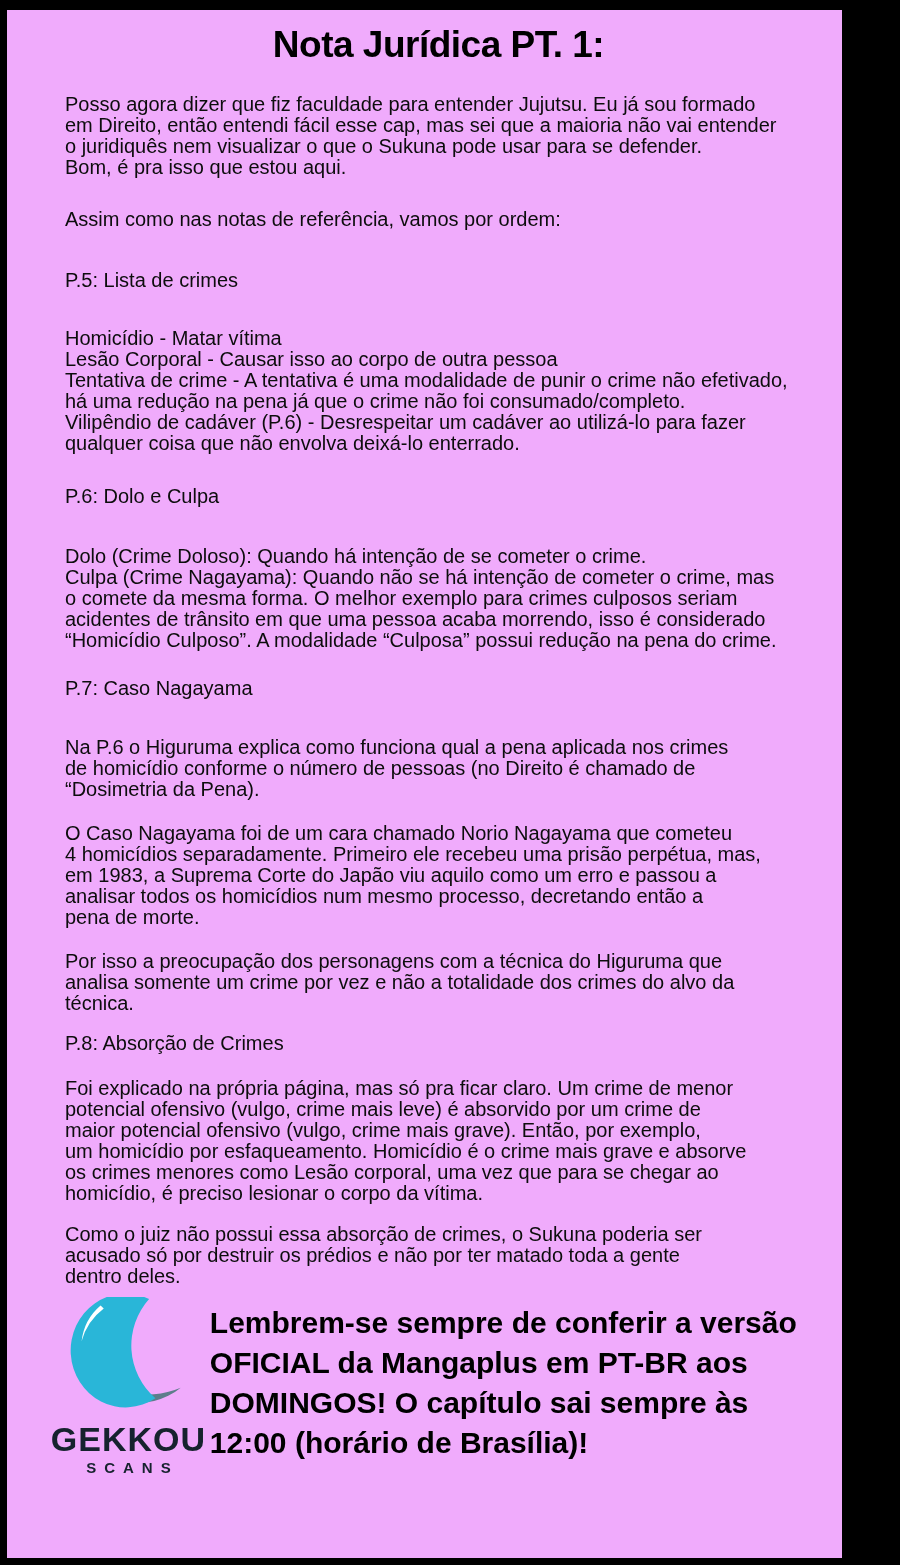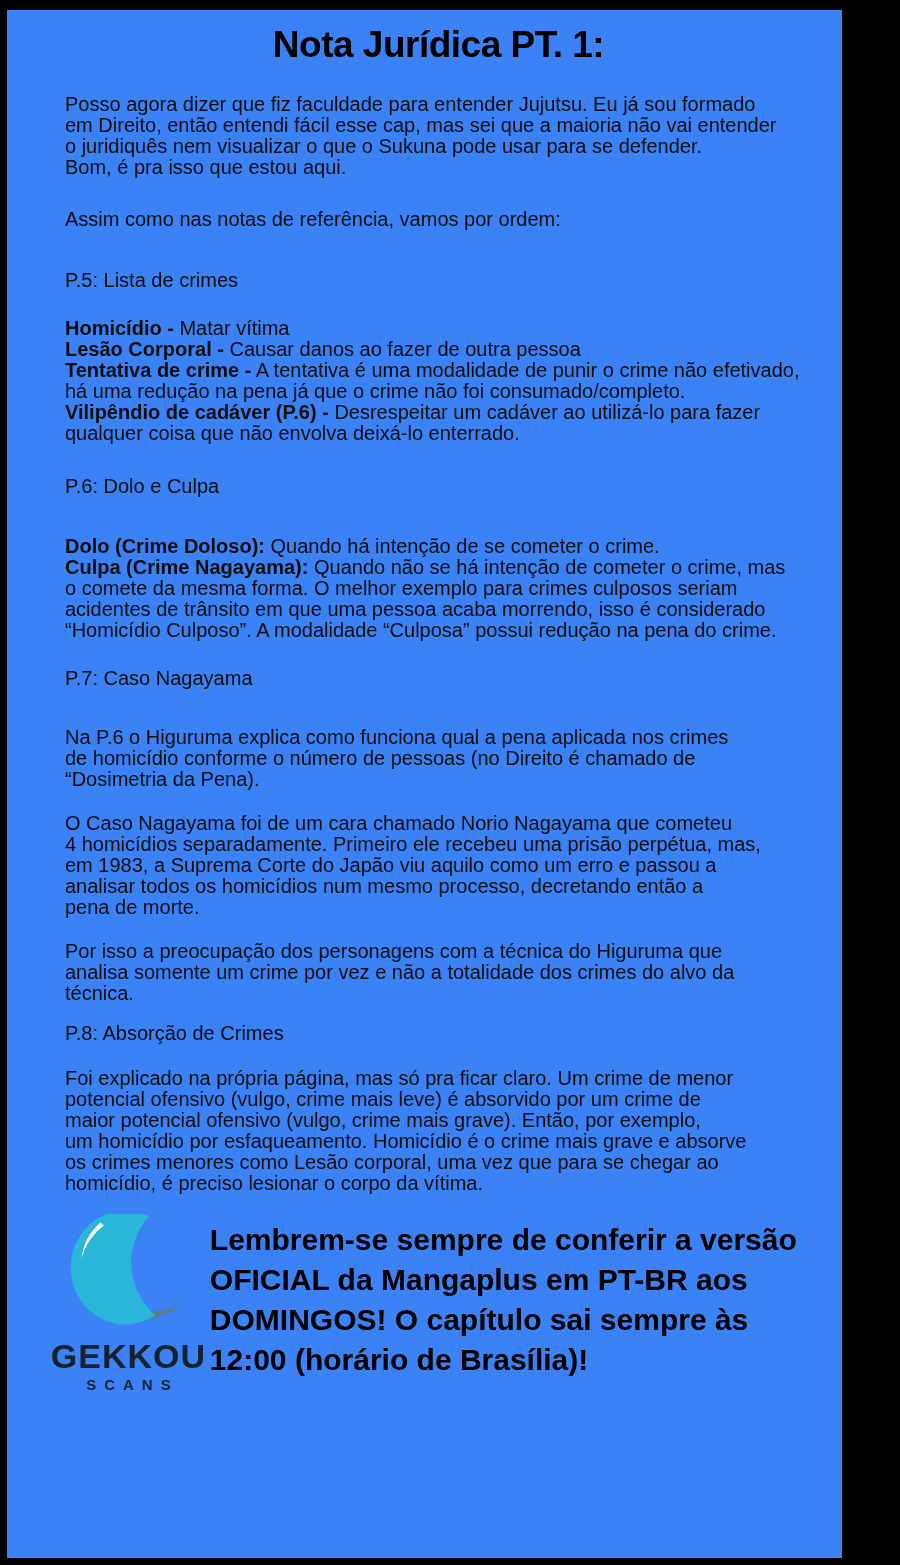--- a/index.html
+++ b/index.html
@@ -1,20 +1,20 @@
 <!DOCTYPE html>
 <html><head>
 <meta charset="utf-8">
 <style>
   html,body { margin:0; padding:0; background:#000; }
   .page {
     position:relative;
     width:848px; height:1565px;
     box-sizing:border-box;
-    background:#3b82f6;
+    background:#f0abfc;
     border:solid #000;
     border-width:10px 6px 7px 7px;
     overflow:hidden;
     font-family:"Liberation Sans", sans-serif;
     color:#0d0d0d;
   }
   .content { padding:0 30px 0 58px; }
   .title {
     margin:14px 0 28px 0;
     text-align:center;
@@ -22,21 +22,21 @@
     font-weight:bold;
     letter-spacing:-0.5px;
     color:#000;
   }
   .body-text {
     font-size:20px;
     line-height:21px;
     white-space:pre-line;
     margin:0;
   }
-  .term { font-weight:bold; }
+  .term { font-weight:normal; }
   .tight { margin:0; }
   .footer {
     display:flex;
     margin-top:10px;
     padding-left:40px;
     align-items:flex-start;
   }
   .logo-col { width:170px; text-align:center; }
   .logo-name {
     margin-top:4px;
@@ -75,24 +75,24 @@
 
     <div class="title">Nota Jurídica PT. 1:</div>
 
     <p class="body-text" style="margin-bottom:31px">Posso agora dizer que fiz faculdade para entender Jujutsu. Eu já sou formado
 em Direito, então entendi fácil esse cap, mas sei que a maioria não vai entender
 o juridiquês nem visualizar o que o Sukuna pode usar para se defender.
 Bom, é pra isso que estou aqui.</p>
 
     <p class="body-text" style="margin-bottom:40px">Assim como nas notas de referência, vamos por ordem:</p>
 
-    <p class="body-text" style="margin-bottom:27px">P.5: Lista de crimes</p>
+    <p class="body-text" style="margin-bottom:37px">P.5: Lista de crimes</p>
     <div style="margin-bottom:32px">
       <p class="body-text tight"><span class="term">Homicídio -</span> <span>Matar vítima</span></p>
-      <p class="body-text tight"><span class="term">Lesão Corporal -</span> <span>Causar danos ao fazer de outra pessoa</span></p>
+      <p class="body-text tight"><span class="term">Lesão Corporal -</span> <span>Causar isso ao corpo de outra pessoa</span></p>
       <p class="body-text tight"><span class="term">Tentativa de crime -</span> <span>A tentativa é uma modalidade de punir o crime não efetivado,
 há uma redução na pena já que o crime não foi consumado/completo.</span></p>
       <p class="body-text tight"><span class="term">Vilipêndio de cadáver (P.6) -</span> <span>Desrespeitar um cadáver ao utilizá-lo para fazer
 qualquer coisa que não envolva deixá-lo enterrado.</span></p>
     </div>
 
     <p class="body-text" style="margin-bottom:39px">P.6: Dolo e Culpa</p>
     <div style="margin-bottom:27px">
       <p class="body-text tight"><span class="term">Dolo (Crime Doloso):</span> <span>Quando há intenção de se cometer o crime.</span></p>
       <p class="body-text tight"><span class="term">Culpa (Crime Nagayama):</span> <span>Quando não se há intenção de cometer o crime, mas
@@ -114,20 +114,23 @@
 analisa somente um crime por vez e não a totalidade dos crimes do alvo da
 técnica.</p>
 
     <p class="body-text" style="margin-bottom:24px">P.8: Absorção de Crimes</p>
     <p class="body-text" style="margin-bottom:20px">Foi explicado na própria página, mas só pra ficar claro. Um crime de menor
 potencial ofensivo (vulgo, crime mais leve) é absorvido por um crime de
 maior potencial ofensivo (vulgo, crime mais grave). Então, por exemplo,
 um homicídio por esfaqueamento. Homicídio é o crime mais grave e absorve
 os crimes menores como Lesão corporal, uma vez que para se chegar ao
 homicídio, é preciso lesionar o corpo da vítima.</p>
+    <p class="body-text" style="margin-bottom:0">Como o juiz não possui essa absorção de crimes, o Sukuna poderia ser
+acusado só por destruir os prédios e não por ter matado toda a gente
+dentro deles.</p>
   </div>
 
   <div class="footer">
     <div class="logo-col">
       <svg width="150" height="116" viewBox="0 0 112 110">
         <path d="M 10 64 A 62 62 0 0 0 106 86 A 85 85 0 0 1 10 64 Z" fill="#5d7d8b"></path>
         <path d="M 76 2 A 52 54 0 1 0 82 96 A 66 66 0 0 1 76 2 Z" fill="#29b6d8"></path>
         <path fill="#ffffff" d="M 30 8 A 52 52 0 0 0 12 42 A 58 58 0 0 1 33 11 Z"></path>
       </svg>
       <div class="logo-name">GEKKOU</div>

